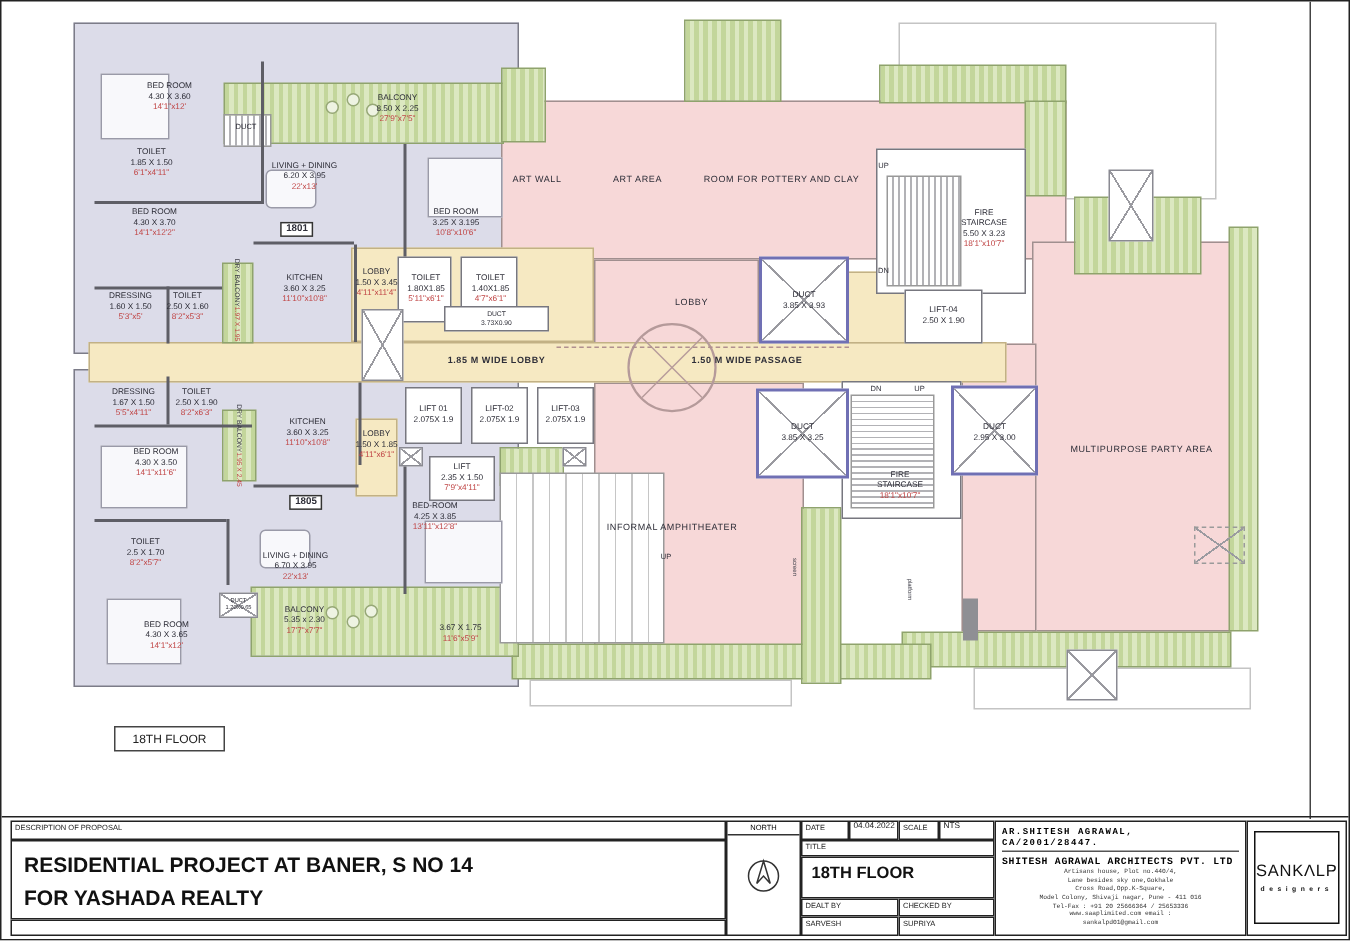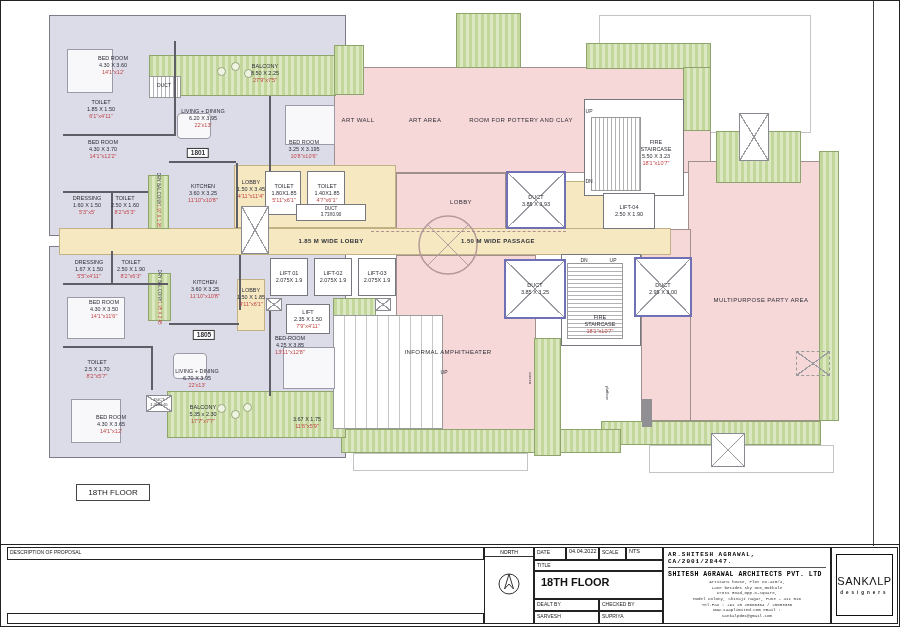--- a/index.html
+++ b/index.html
@@ -370,20 +370,24 @@
 
   <div class="abs" style="left:75px;top:483px;width:74px;height:17px;border:1px solid #444;z-index:30;display:flex;align-items:center;justify-content:center;font-size:8px;color:#222">
       <span>18TH FLOOR</span>
     </div>
 
   <div class="abs" style="left:0;top:543px;width:900px;height:1px;background:#222;z-index:40"></div>
 
   <div class="tb" style="left:6px;top:546px;width:477px;height:13px">
     <div class="tb-label">DESCRIPTION OF PROPOSAL</div>
   </div>
+  <div class="tb" style="left:6px;top:559px;width:477px;height:53px;padding:4px 8px">
+    <div style="font-size:14px;font-weight:bold;color:#111;line-height:1.6">RESIDENTIAL PROJECT AT BANER, S NO 14</div>
+    <div style="font-size:14px;font-weight:bold;color:#111;line-height:1.6">FOR YASHADA REALTY</div>
+  </div>
   <div class="tb" style="left:6px;top:612px;width:477px;height:11px"></div>
 
   <div class="tb" style="left:483px;top:546px;width:50px;height:77px;text-align:center">
     <div style="font-size:5px;border-bottom:1px solid #333;padding:1px">NORTH</div>
     <svg width="26" height="26" style="margin-top:14px">
       <circle cx="13" cy="13" r="10" fill="none" stroke="#333" stroke-width="1"></circle>
       <path d="M13 3 L17.5 18 L13 13 L8.5 18 Z" fill="none" stroke="#333" stroke-width="1"></path>
     </svg>
   </div>
 

